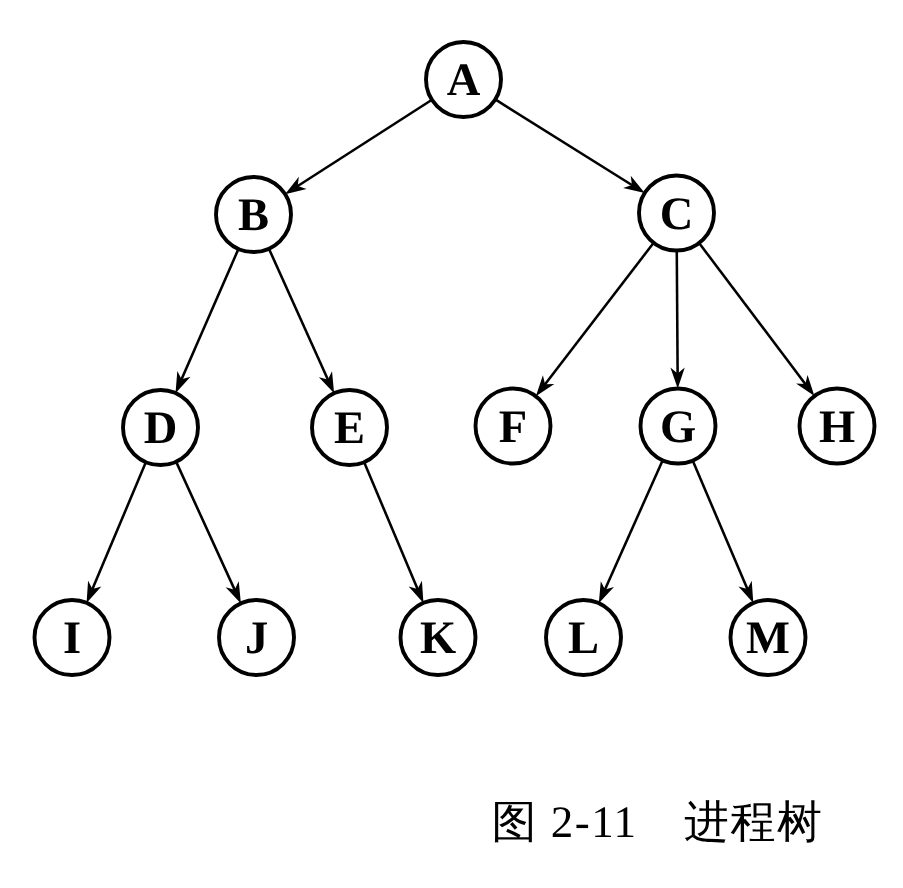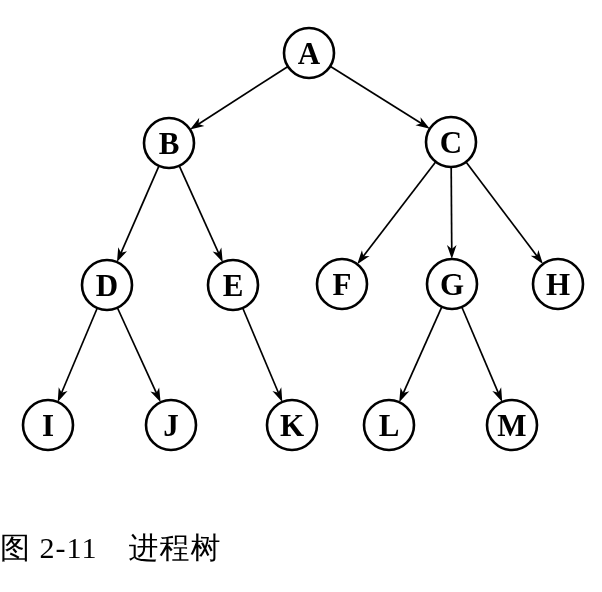--- a/index.html
+++ b/index.html
@@ -38,25 +38,26 @@
   }
   .edge-arrowhead {
     fill: #000000;
     stroke: none;
   }
   .figure-caption {
     position: absolute;
     top: 528px;
     left: 0;
     width: 534px;
-    text-align: left;
+    text-align: right;
     font-family: "Liberation Serif", "DejaVu Serif", serif;
     font-size: 30px;
     color: #000000;
     letter-spacing: 1px;
+    padding-left: 15px;
   }
 </style>
 </head>
 <body>
 
 <div class="figure-root">
   <svg class="tree-svg" width="602" height="500" viewBox="0 0 602 500">
       <line x1="287.97" y1="66.52" x2="195.92" y2="125.70" class="edge-line"></line>
       <polygon points="190.03,129.48 199.21,117.87 198.51,124.03 204.40,125.95" class="edge-arrowhead"></polygon>
       <line x1="330.18" y1="66.28" x2="423.89" y2="125.01" class="edge-line"></line>

